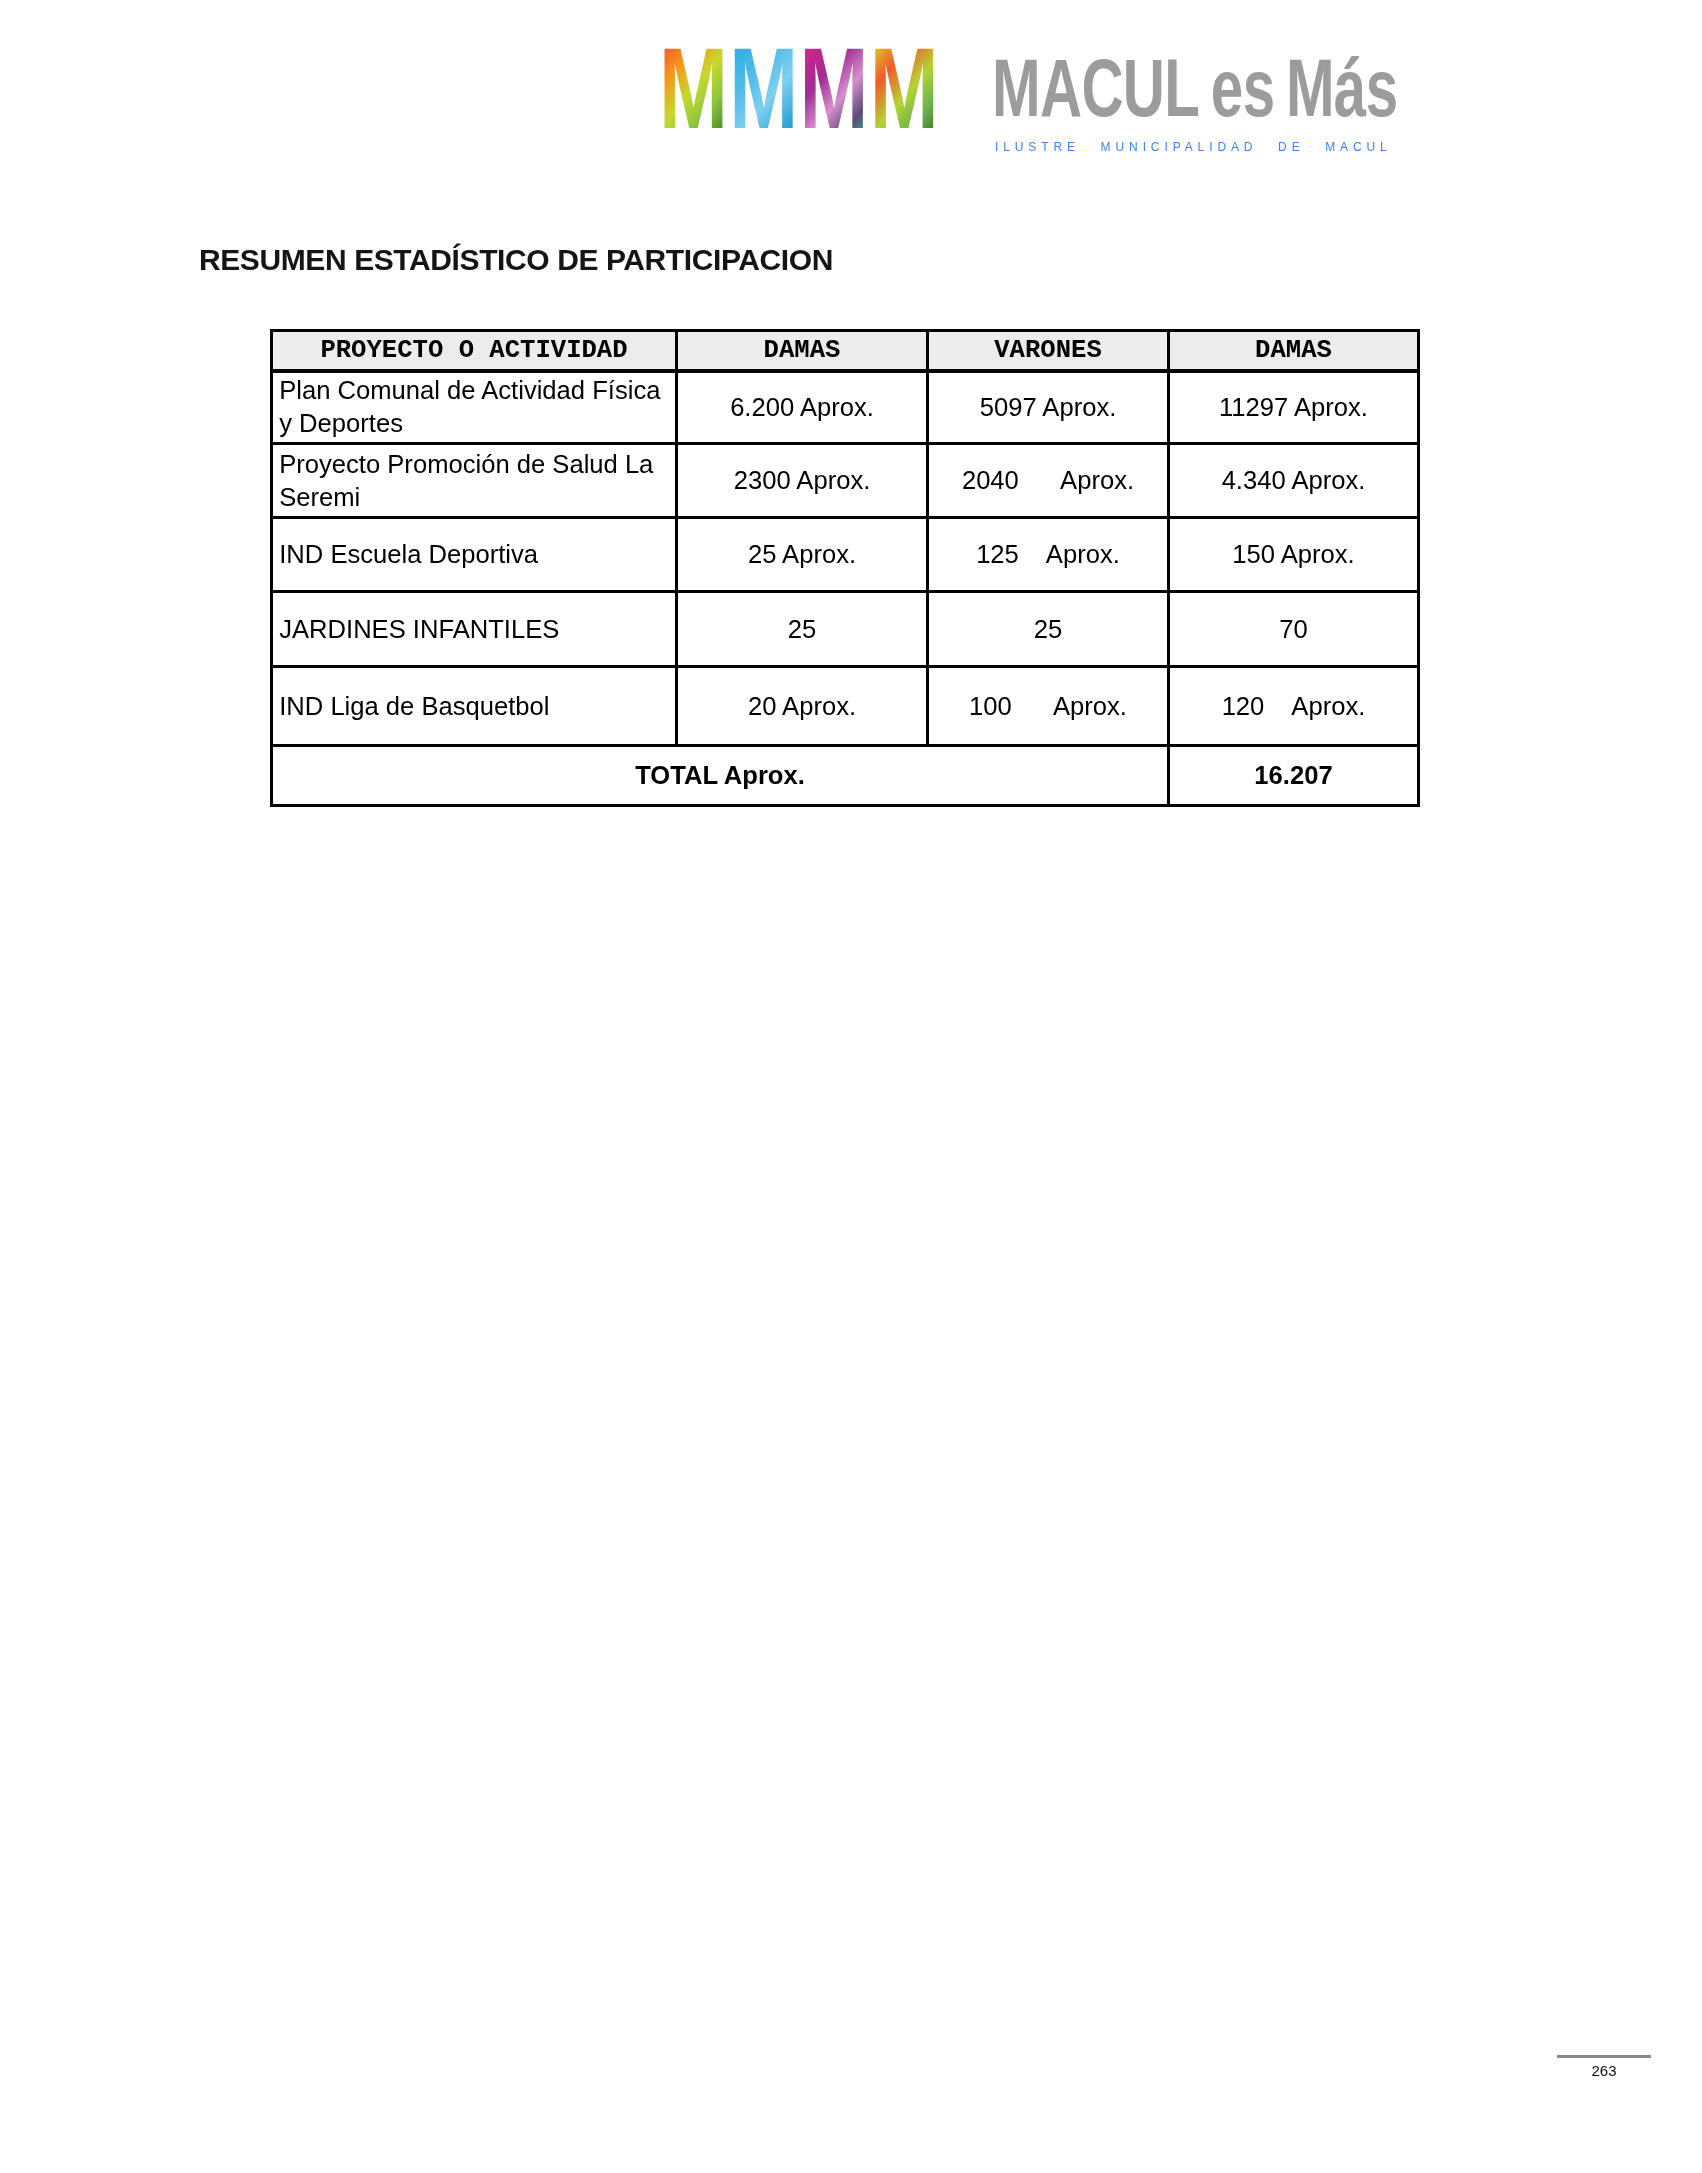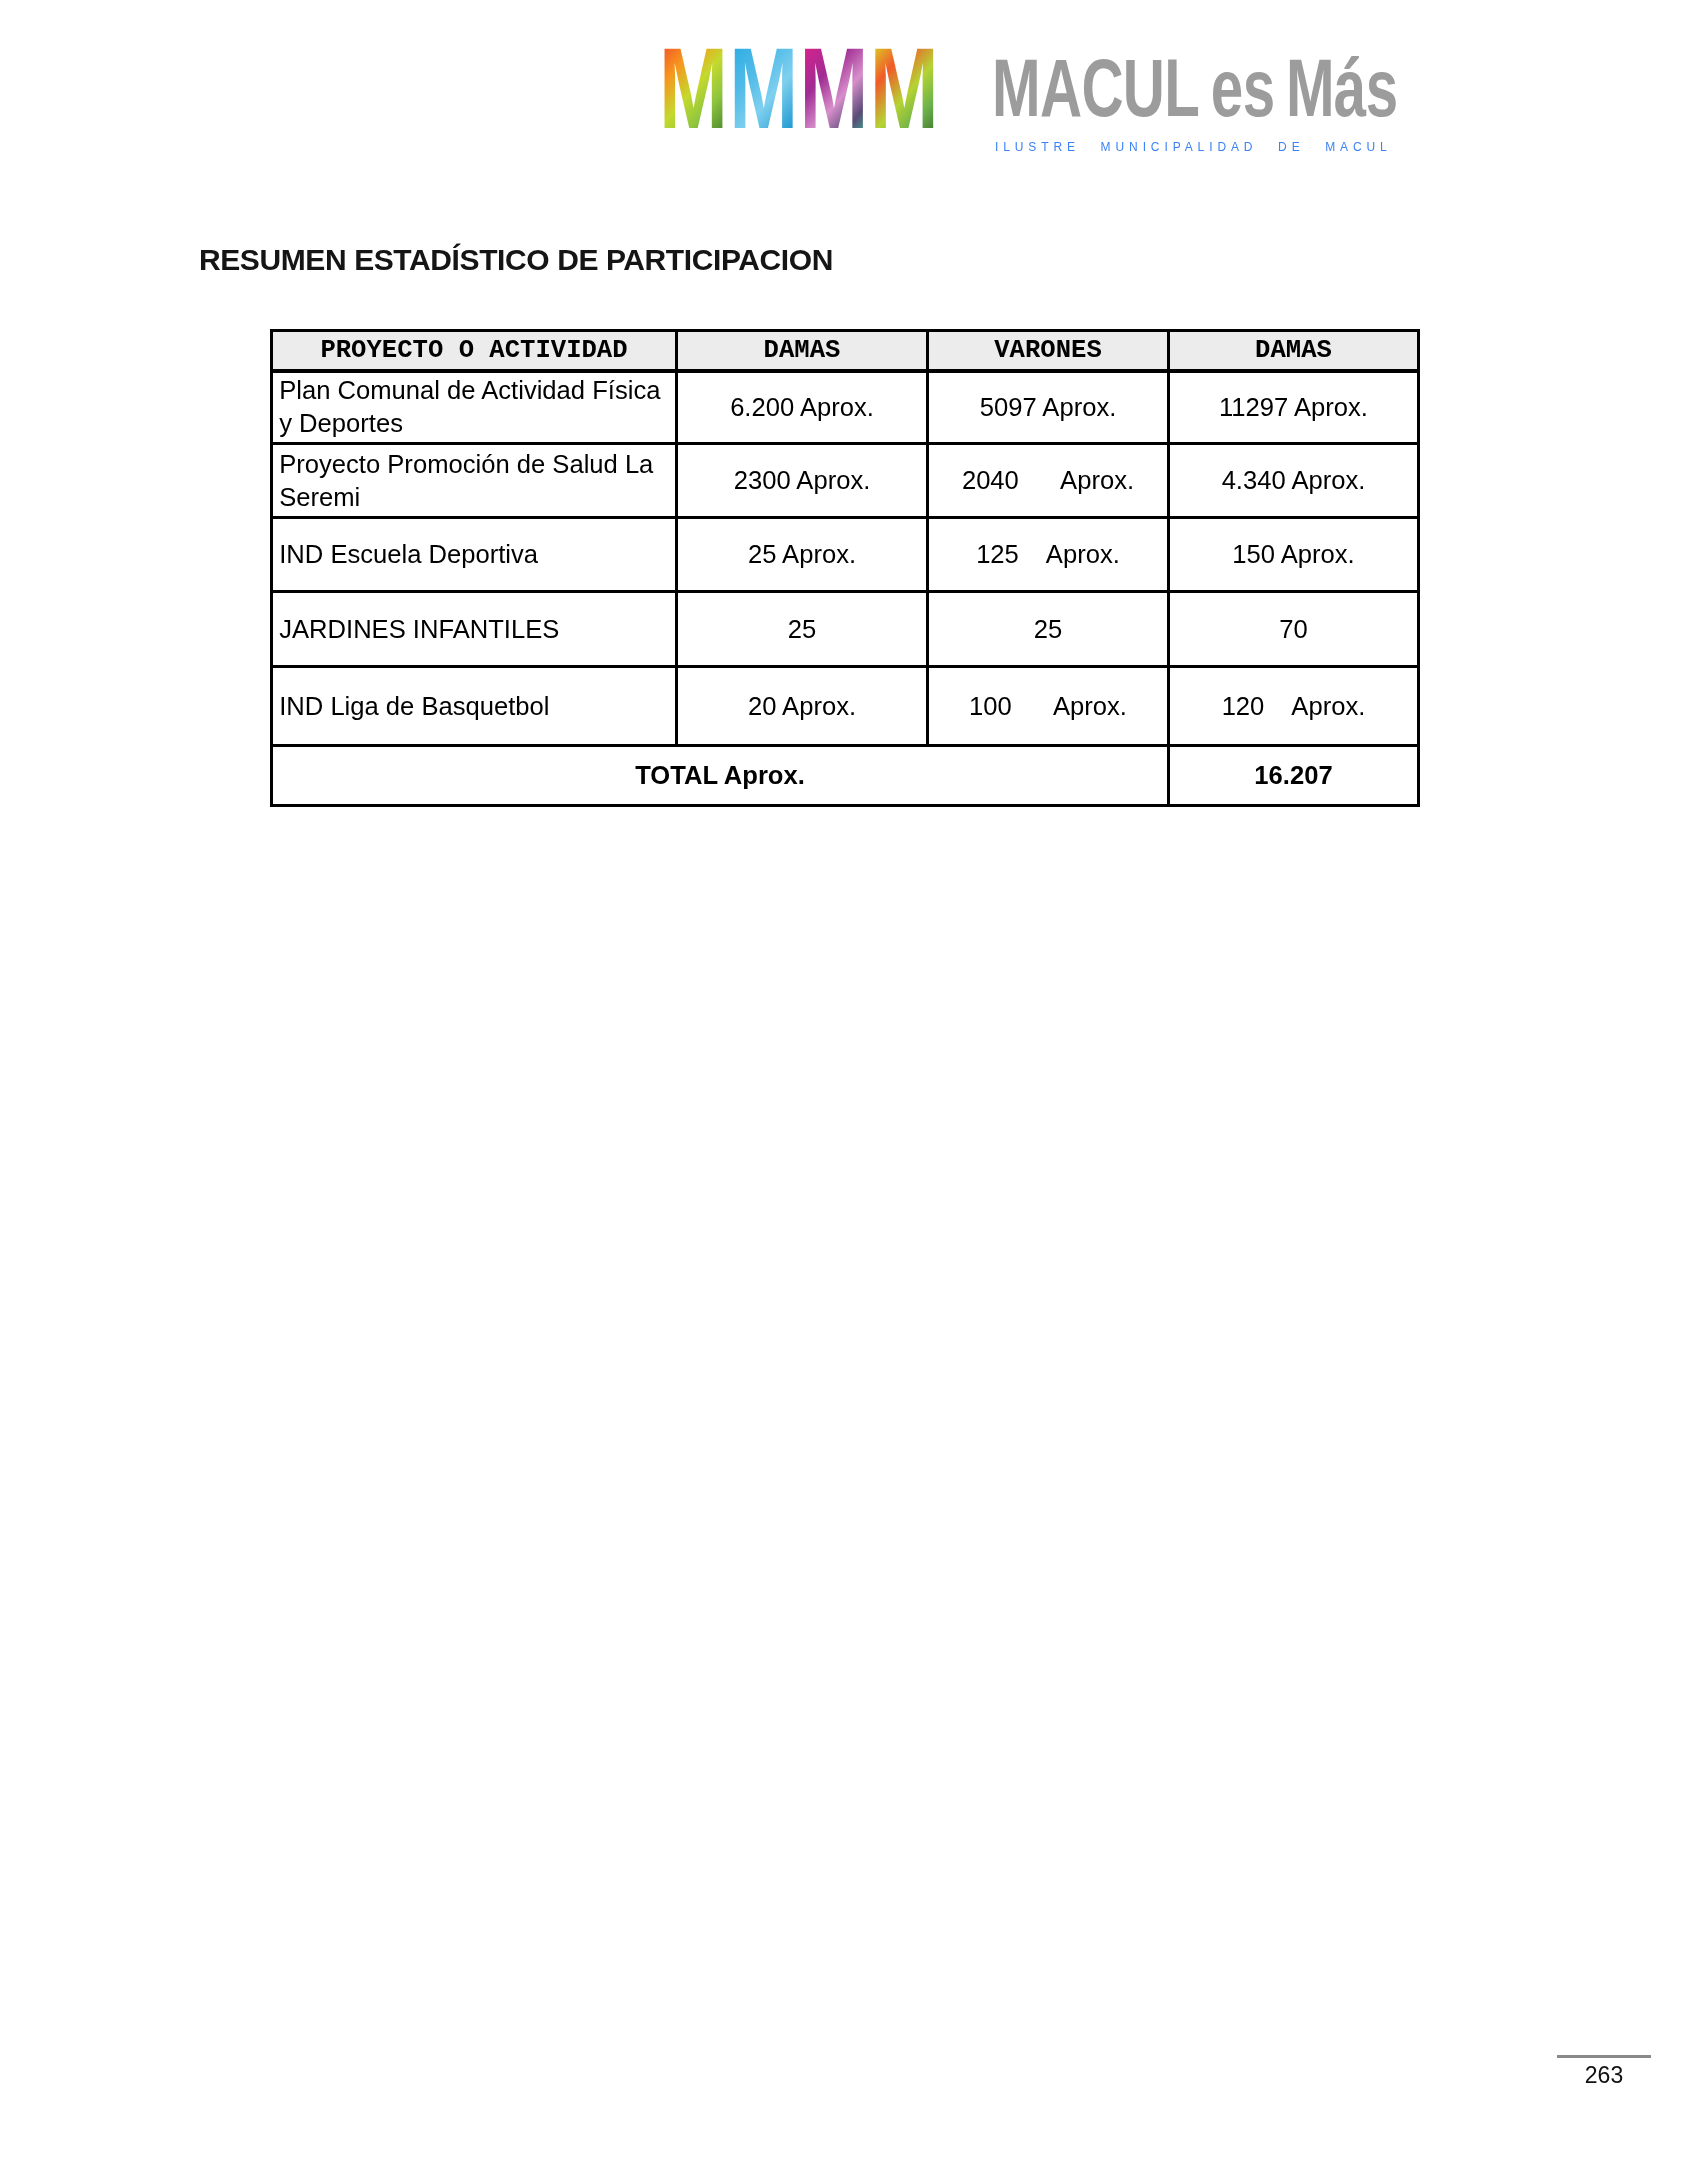--- a/index.html
+++ b/index.html
@@ -121,21 +121,21 @@
     position: absolute;
     left: 1557px; top: 2055px;
     width: 94px; height: 2.6px;
     background: #8a8a8a;
   }
   .page-number {
     position: absolute;
     left: 1557px; top: 2062px;
     width: 94px;
     text-align: center;
-    font-size: 23px;
+    font-size: 15px;
     color: #111;
   }
 </style>
 </head>
 <body>
 
 <div class="page">
 
   <div class="logo">
     <div class="logo-ms">

